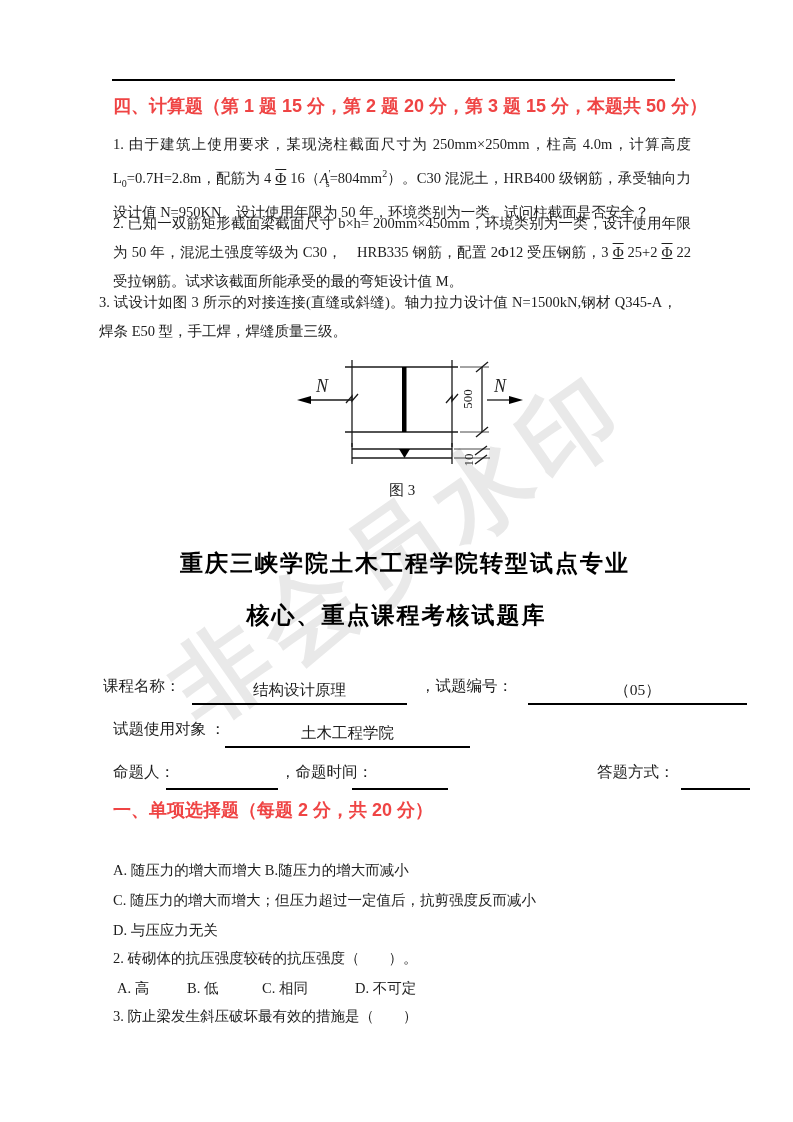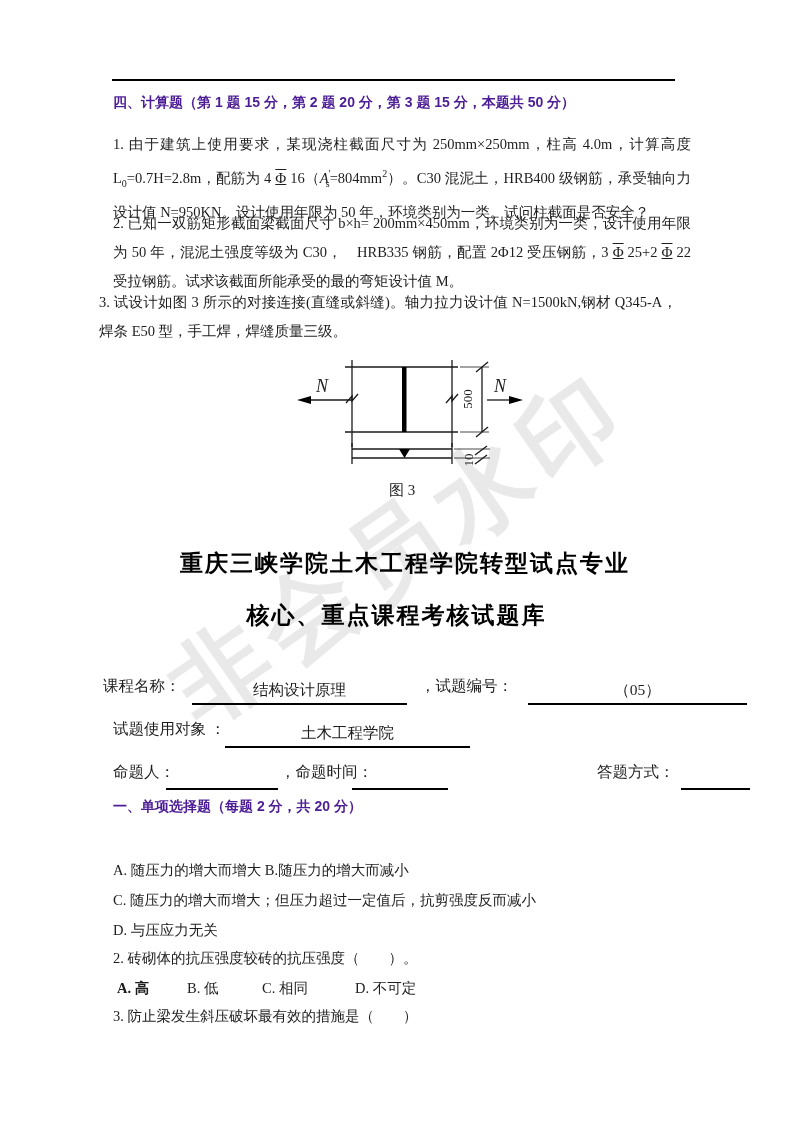--- a/index.html
+++ b/index.html
@@ -17,21 +17,21 @@
     transform:rotate(-35deg);
     font-family:"Liberation Sans","DejaVu Sans",sans-serif;
     font-weight:bold; font-size:96px; letter-spacing:10px;
     color:#e9e9e9; white-space:nowrap; pointer-events:none;
   }
 
   .rule-top { left:112px; top:79px; width:563px; border-top:2px solid #000; }
 
   .sec-heading {
     font-family:"Liberation Sans","DejaVu Sans",sans-serif;
-    font-weight:bold; font-size:14px; color:#4c1d95; white-space:nowrap;
+    font-weight:bold; font-size:18px; color:#ef4444; white-space:nowrap;
   }
   #calc-heading { left:113px; top:94px; }
 
   .para { width:578px; font-size:14.5px; line-height:29px; text-align:justify; margin:0; }
   #q1 { left:113px; top:130px; }
   #q2 { left:113px; top:209px; }
   #q3 { left:99px; top:288px; }
 
   .sub { font-size:10px; vertical-align:sub; }
   .sup { font-size:10px; vertical-align:super; }
@@ -76,21 +76,21 @@
 
   .mcq { left:113px; width:600px; font-size:14.5px; white-space:nowrap; }
   #mcq-heading { left:113px; top:798px; }
   #mcq-q1  { top:831px; }
   #mcq-q1ab{ top:861px; }
   #mcq-q1c { top:891px; }
   #mcq-q1d { top:921px; }
   #mcq-q2  { top:949px; }
   #mcq-q2opts { left:113px; top:979px; width:500px; height:22px; }
   #mcq-q2opts span { position:absolute; font-size:14.5px; white-space:nowrap; }
-  #opt-a { left:4px;font-weight:bold; } #opt-b { left:74px; } #opt-c { left:149px; } #opt-d { left:242px;text-align:right; }
+  #opt-a { left:4px; } #opt-b { left:74px; } #opt-c { left:149px; } #opt-d { left:242px;text-align:right; }
   #mcq-q3  { top:1007px; }
 </style>
 </head>
 <body>
 
 <div class="page">
 
   <div class="abs watermark">非会员水印</div>
 
   <div class="abs rule-top"></div>

